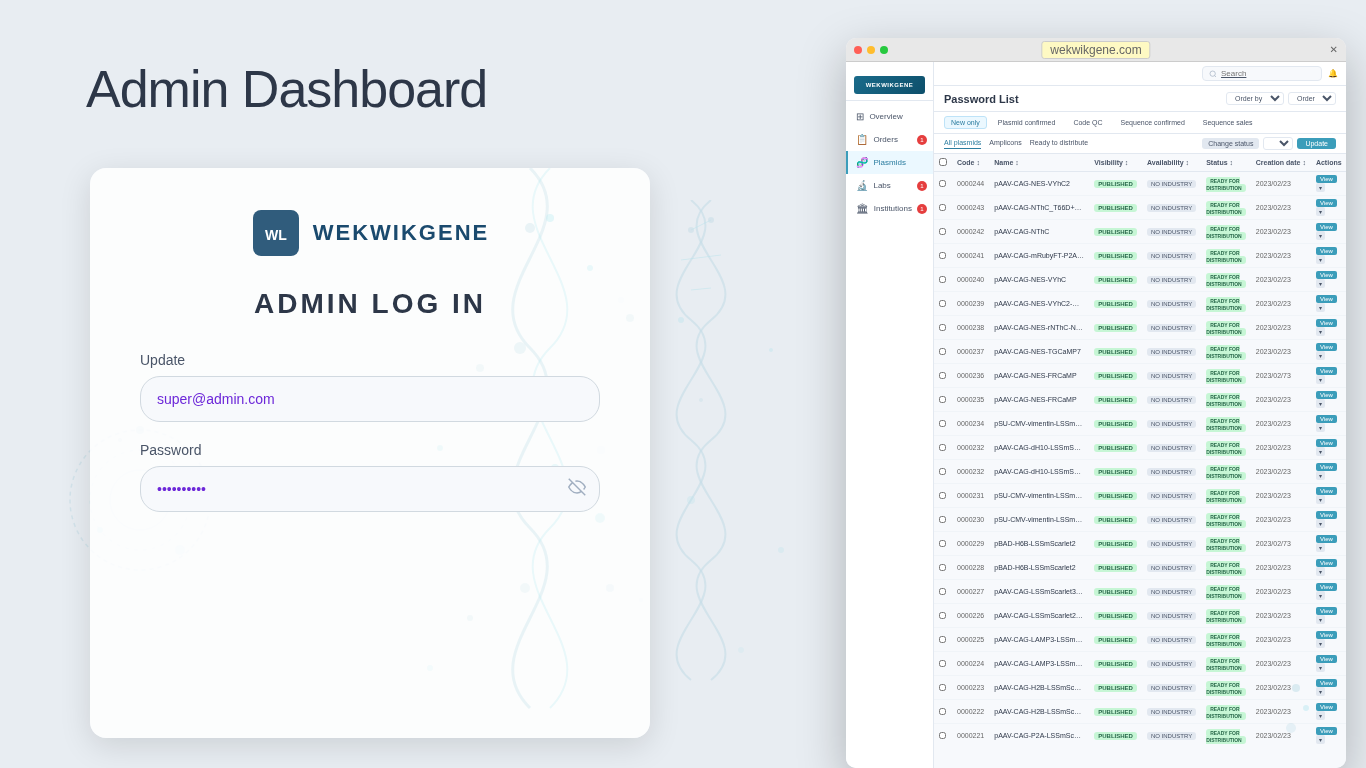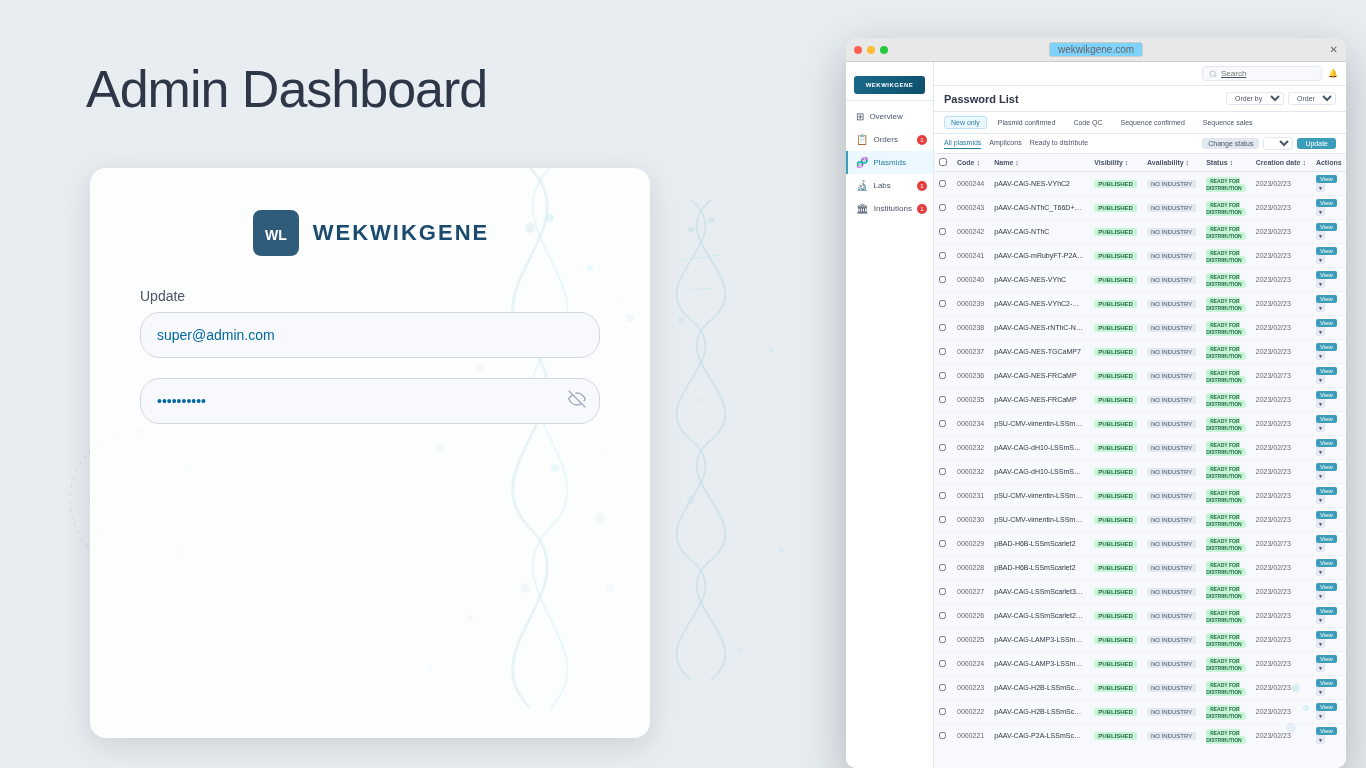--- a/index.html
+++ b/index.html
@@ -110,21 +110,21 @@
       margin-bottom: 8px;
     }
 
     .form-input {
       width: 100%;
       padding: 14px 16px;
       border: 1px solid #d1d9e0;
       border-radius: 20px;
       background: #f7f9fc;
       font-size: 14px;
-      color: #0369a1;
+      color: #6d28d9;
       outline: none;
     }
 
     .password-wrapper {
       position: relative;
     }
 
     .password-wrapper .form-input {
       padding-right: 44px;
     }
@@ -183,23 +183,23 @@
       border-radius: 50%;
     }
     .dot-red { background: #ff5f56; }
     .dot-yellow { background: #ffbd2e; }
     .dot-green { background: #27c93f; }
 
     .window-url {
       position: absolute;
       left: 50%;
       transform: translateX(-50%);
-      font-size: 10px;
+      font-size: 12px;
       color: #666;
-      background: #7dd3fc;
+      background: #fef9c3;
       border: 1px solid #ccc;
       border-radius: 3px;
       padding: 1px 8px;
       white-space: nowrap;
     }
 
     .window-close {
       position: absolute;
       right: 8px;
       font-size: 10px;
@@ -641,29 +641,31 @@
         <rect x="2" y="2" width="46" height="46" rx="8" fill="#1a4a6e" opacity="0.9"></rect>
         <text x="25" y="32" text-anchor="middle" fill="white" font-size="14" font-weight="bold">WL</text>
       </svg>
       <div>
         <span class="logo-sub"></span>
         <span class="logo-text">WEKWIKGENE</span>
       </div>
     </div>
 
     
+    <h2 class="admin-login-title">ADMIN LOG IN</h2>
 
     
     <div class="form-group">
       <label class="form-label">Update</label>
       <input class="form-input" type="email" value="super@admin.com" placeholder="super@admin.com" style="">
     </div>
 
     
     <div class="form-group">
+      <label class="form-label">Password</label>
       <div class="password-wrapper">
         <input class="form-input" type="password" value="••••••••••" style="">
         <span class="eye-icon">
           <svg width="18" height="18" viewBox="0 0 24 24" fill="none" stroke="currentColor" stroke-width="2">
             <path d="M17.94 17.94A10.07 10.07 0 0 1 12 20c-7 0-11-8-11-8a18.45 18.45 0 0 1 5.06-5.94"></path>
             <path d="M9.9 4.24A9.12 9.12 0 0 1 12 4c7 0 11 8 11 8a18.5 18.5 0 0 1-2.16 3.19"></path>
             <line x1="1" y1="1" x2="23" y2="23"></line>
           </svg>
         </span>
       </div>

